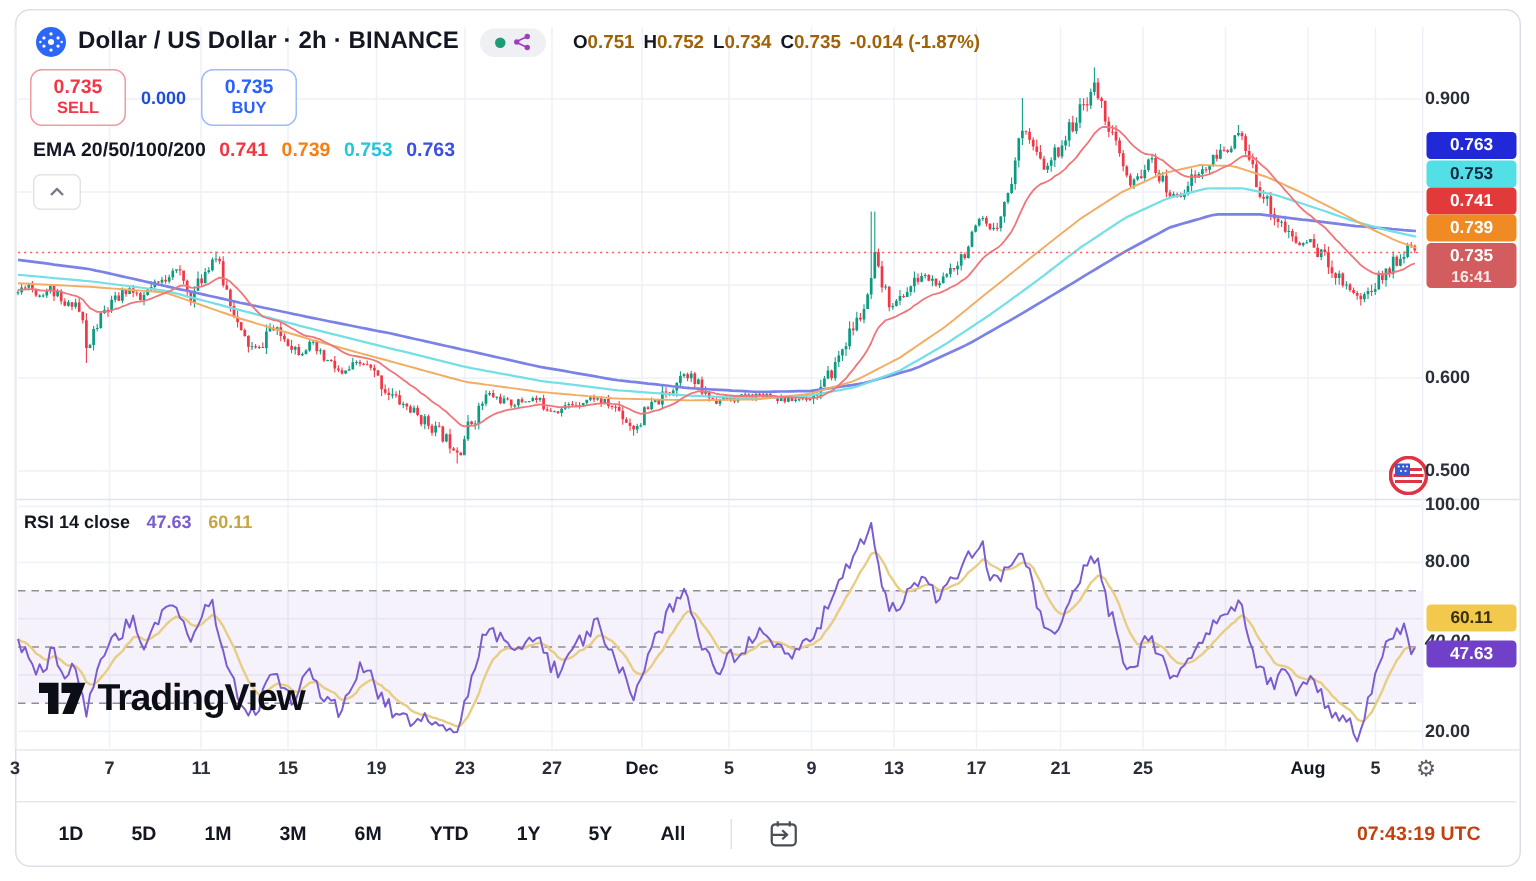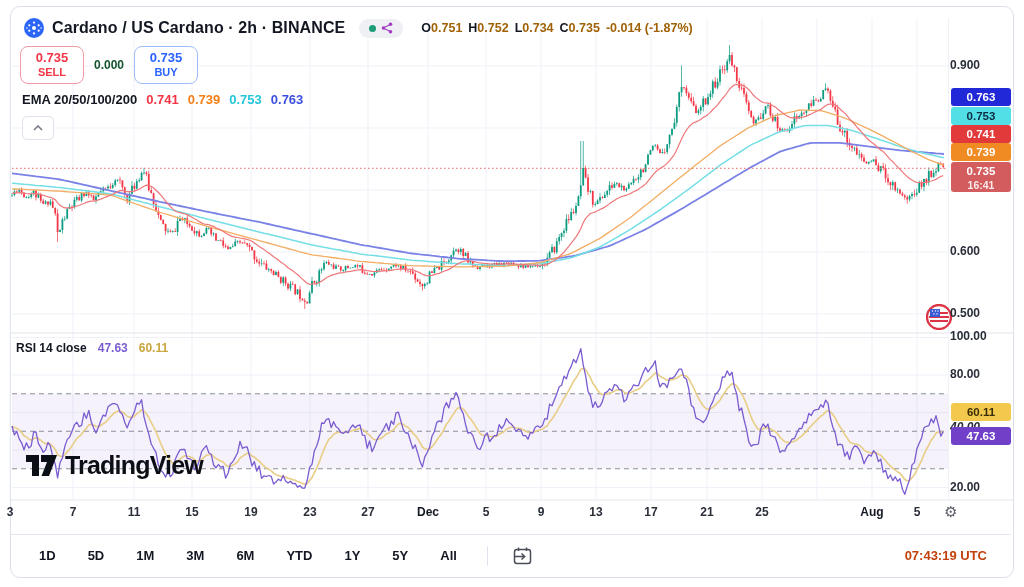--- a/index.html
+++ b/index.html
@@ -19,21 +19,21 @@
   .ohlc .lab{color:#131722;font-weight:700;}
   .ohlc .val{color:#a16207;}
   .row2{left:20px;top:46px;display:flex;align-items:center;gap:10px;}
   .trade-btn{width:62px;height:36px;border-radius:8px;background:#fff;
              display:flex;flex-direction:column;align-items:center;justify-content:center;
              font-weight:700;line-height:1.25;}
   .sell{border:1px solid #f09ba2;color:#f23645;}
   .buy{border:1px solid #9fbcfa;color:#2962ff;}
   .trade-btn .p{font-size:13px;}
   .trade-btn .l{font-size:11px;}
-  .spread{font-size:12px;font-weight:700;color:#14532d;}
+  .spread{font-size:12px;font-weight:700;color:#1d4ed8;}
   .row3{left:22px;top:92px;font-size:13px;font-weight:700;display:flex;gap:9px;}
   .row4{left:22px;top:116px;width:30px;height:22px;border:1px solid #e0e3eb;border-radius:5px;
         display:flex;align-items:center;justify-content:center;background:#fff;}
   .rsi-legend{left:16px;top:341px;font-size:12px;font-weight:700;display:flex;gap:11px;}
   .wm{left:26px;top:451px;display:flex;align-items:center;gap:7px;}
   .wm-text{font-size:25px;font-weight:800;color:#0c0e15;letter-spacing:-.8px;}
   .ax-label{position:absolute;left:950px;width:62px;text-align:left;font-size:12px;
             font-weight:600;color:#2a2e39;}
   .badge{position:absolute;left:951px;width:60px;text-align:center;font-size:11.5px;
          font-weight:700;border-radius:3px;line-height:18px;height:18px;}
@@ -110,21 +110,21 @@
         <circle cx="10" cy="10" r="2" fill="#fff"></circle>
         <circle cx="10" cy="4.6" r="1.1" fill="#fff"></circle>
           <circle cx="10" cy="15.4" r="1.1" fill="#fff"></circle>
         <circle cx="5.3" cy="7.3" r="1.1" fill="#fff"></circle>
           <circle cx="14.7" cy="7.3" r="1.1" fill="#fff"></circle>
         <circle cx="5.3" cy="12.7" r="1.1" fill="#fff"></circle>
           <circle cx="14.7" cy="12.7" r="1.1" fill="#fff"></circle>
         <circle cx="2.9" cy="10" r=".8" fill="#fff"></circle>
           <circle cx="17.1" cy="10" r=".8" fill="#fff"></circle>
       </svg></span>
-    <span class="sym-title">Cardano / US Cardano · 2h · BINANCE</span>
+    <span class="sym-title">Dollar / US Dollar · 2h · BINANCE</span>
     <span class="pill">
       <span class="dot"></span>
       <svg width="12" height="12">
         <circle cx="2.5" cy="6" r="1.8" fill="#a13cc2"></circle>
           <circle cx="9.5" cy="2.3" r="1.8" fill="#a13cc2"></circle>
         <circle cx="9.5" cy="9.7" r="1.8" fill="#a13cc2"></circle>
         <path d="M3.5 5.2 8.5 2.9 M3.5 6.8 8.5 9.1" stroke="#a13cc2" stroke-width="1.1"></path>
       </svg>
       </span>
     <span class="ohlc">

